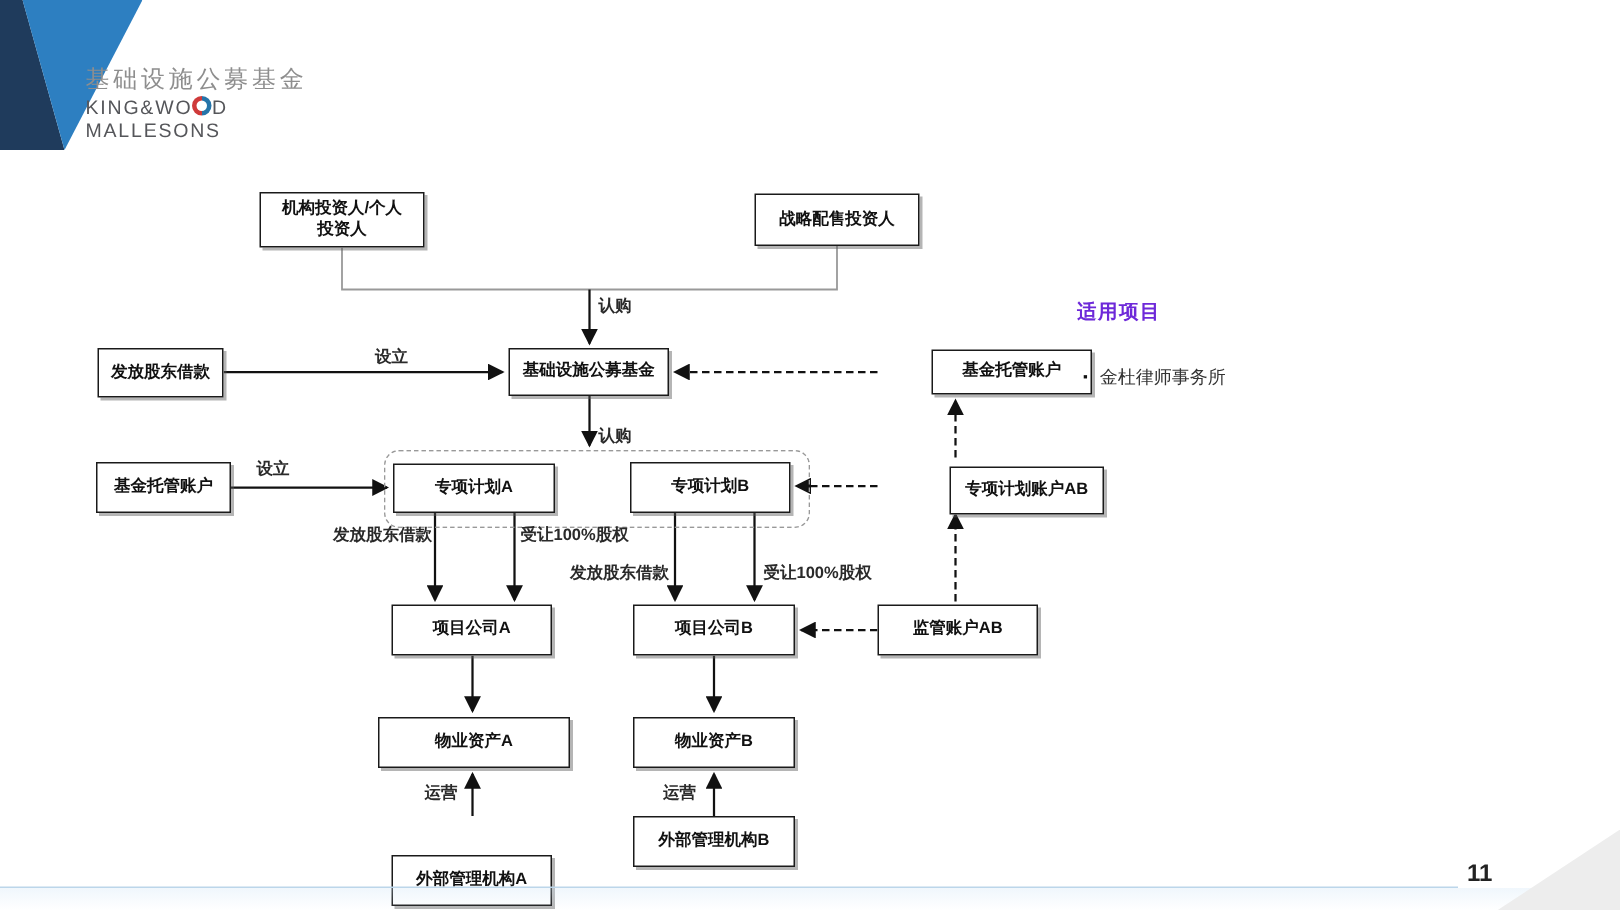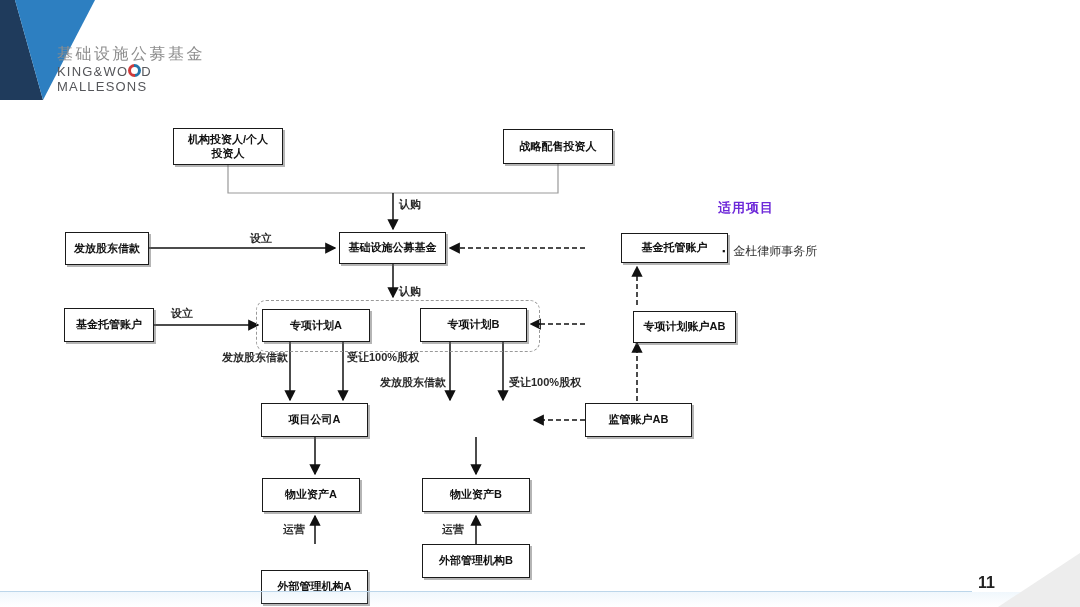--- a/index.html
+++ b/index.html
@@ -131,22 +131,23 @@
 投资人</div>
   <div class="node" style="left:503px; top:129px; width:110px; height:35px;">战略配售投资人</div>
   <div class="node" style="left:65px;  top:232px; width:84px;  height:33px;">发放股东借款</div>
   <div class="node" style="left:339px; top:232px; width:107px; height:32px;">基础设施公募基金</div>
   <div class="node" style="left:585px; top:233px; width:107px; height:30px;margin-left:36px;">基金托管账户</div>
   <div class="node" style="left:64px;  top:308px; width:90px;  height:34px;">基金托管账户</div>
   <div class="node" style="left:262px; top:309px; width:108px; height:33px;">专项计划A</div>
   <div class="node" style="left:420px; top:308px; width:107px; height:34px;">专项计划B</div>
   <div class="node" style="left:585px; top:311px; width:103px; height:32px;margin-left:48px;">专项计划账户AB</div>
   <div class="node" style="left:261px; top:403px; width:107px; height:34px;">项目公司A</div>
+  <div class="node" style="left:422px; top:403px; width:108px; height:34px;">项目公司B</div>
   <div class="node" style="left:585px; top:403px; width:107px; height:34px;">监管账户AB</div>
-  <div class="node" style="left:262px; top:478px; width:98px; height:34px;">物业资产A</div>
+  <div class="node" style="left:252px; top:478px; width:128px; height:34px;">物业资产A</div>
   <div class="node" style="left:422px; top:478px; width:108px; height:34px;">物业资产B</div>
   <div class="node" style="left:261px; top:544px; width:107px; height:34px;margin-top:26px;">外部管理机构A</div>
   <div class="node" style="left:422px; top:544px; width:108px; height:34px;">外部管理机构B</div>
 
   <span class="edge-label" style="left:399px; top:199px;">认购</span>
   <span class="edge-label" style="left:250px; top:233px;">设立</span>
   <span class="edge-label" style="left:399px; top:286px;">认购</span>
   <span class="edge-label" style="left:171px; top:308px;">设立</span>
   <span class="edge-label" style="left:222px; top:352px;">发放股东借款</span>
   <span class="edge-label" style="left:347px; top:352px;">受让100%股权</span>

